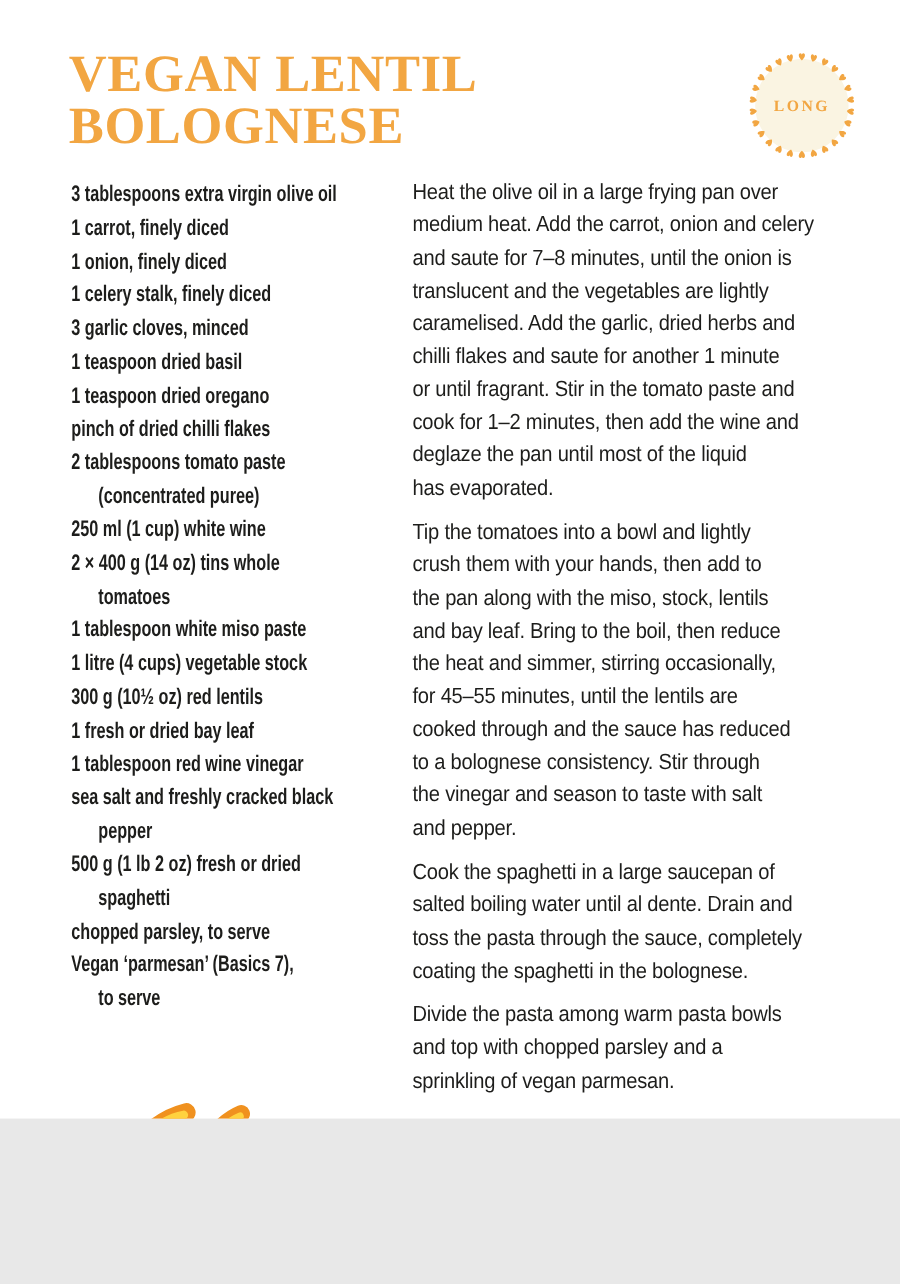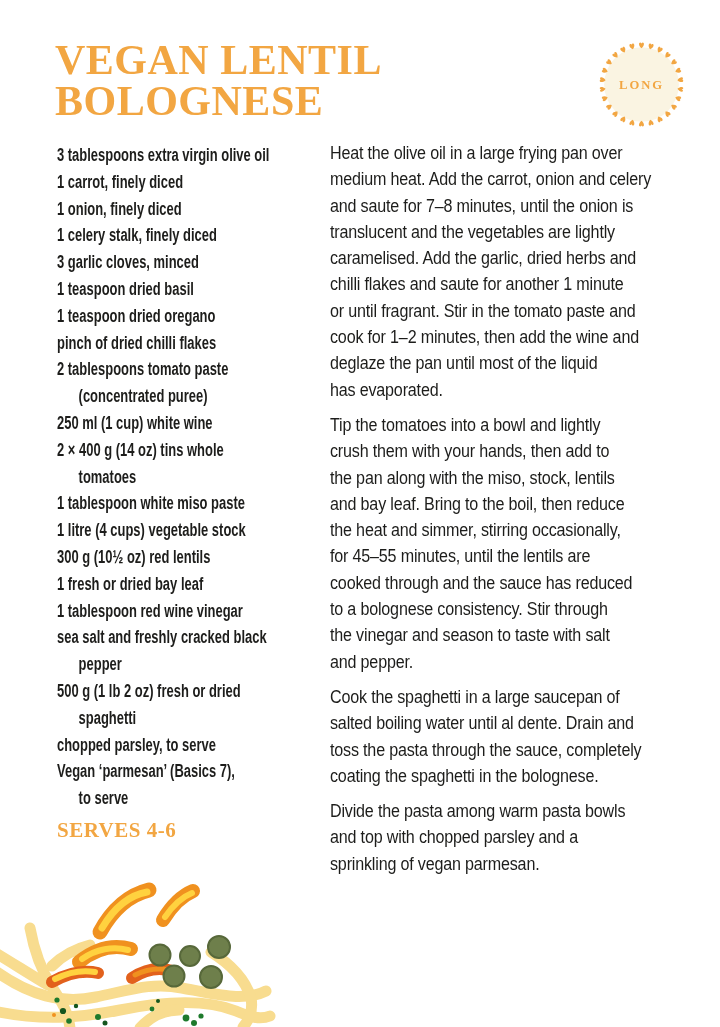--- a/index.html
+++ b/index.html
@@ -1,17 +1,17 @@
 <!DOCTYPE html>
 <html style="--accent-orange: #F2A642; --text: #1D1D1B; --badge-cream: #FAF4E2; --spaghetti-yellow: #F8DC8F; --tomato-orange: #F0911F; --tomato-deep: #E2611C; --tomato-yellow: #FFD23F; --pea-green: #6E7F4B; --pea-dark: #57683A; --parsley-green: #1E7A2C; --parsley-dark: #14561E;"><head>
 <meta charset="utf-8">
 <style>
   html,body { margin:0; padding:0; background:#e8e8e8; }
   .page {
-    position:relative; width:720px; height:1027px; margin:0 auto;
+    position:relative; width:720px; height:895px; margin:0 auto;
     background:#ffffff; overflow:hidden;
     font-family:"Liberation Sans", sans-serif;
   }
   .title {
     position:absolute; left:55px; top:40px; width:340px; margin:0;
     font-family:"Liberation Serif", serif; font-weight:bold;
     font-size:42px; line-height:41px; letter-spacing:0.5px;
     color:var(--accent-orange,#F2A642);
   }
   .badge { position:absolute; left:593px; top:36px; width:97px; height:97px; }
@@ -105,21 +105,20 @@
       <p class="ing">1 tablespoon red wine vinegar</p>
       <p class="ing">sea salt and freshly cracked black
 pepper</p>
       <p class="ing">500 g (1 lb 2 oz) fresh or dried
 spaghetti</p>
       <p class="ing">chopped parsley, to serve</p>
       <p class="ing">Vegan ‘parmesan’ (Basics 7),
 to serve</p>
     </div>
 
-  <div class="serves">SERVES 4-6</div>
 
   <div class="method">
 
   <p>Heat the olive oil in a large frying pan over
 medium heat. Add the carrot, onion and celery
 and saute for 7–8 minutes, until the onion is
 translucent and the vegetables are lightly
 caramelised. Add the garlic, dried herbs and
 chilli flakes and saute for another 1 minute
 or until fragrant. Stir in the tomato paste and

